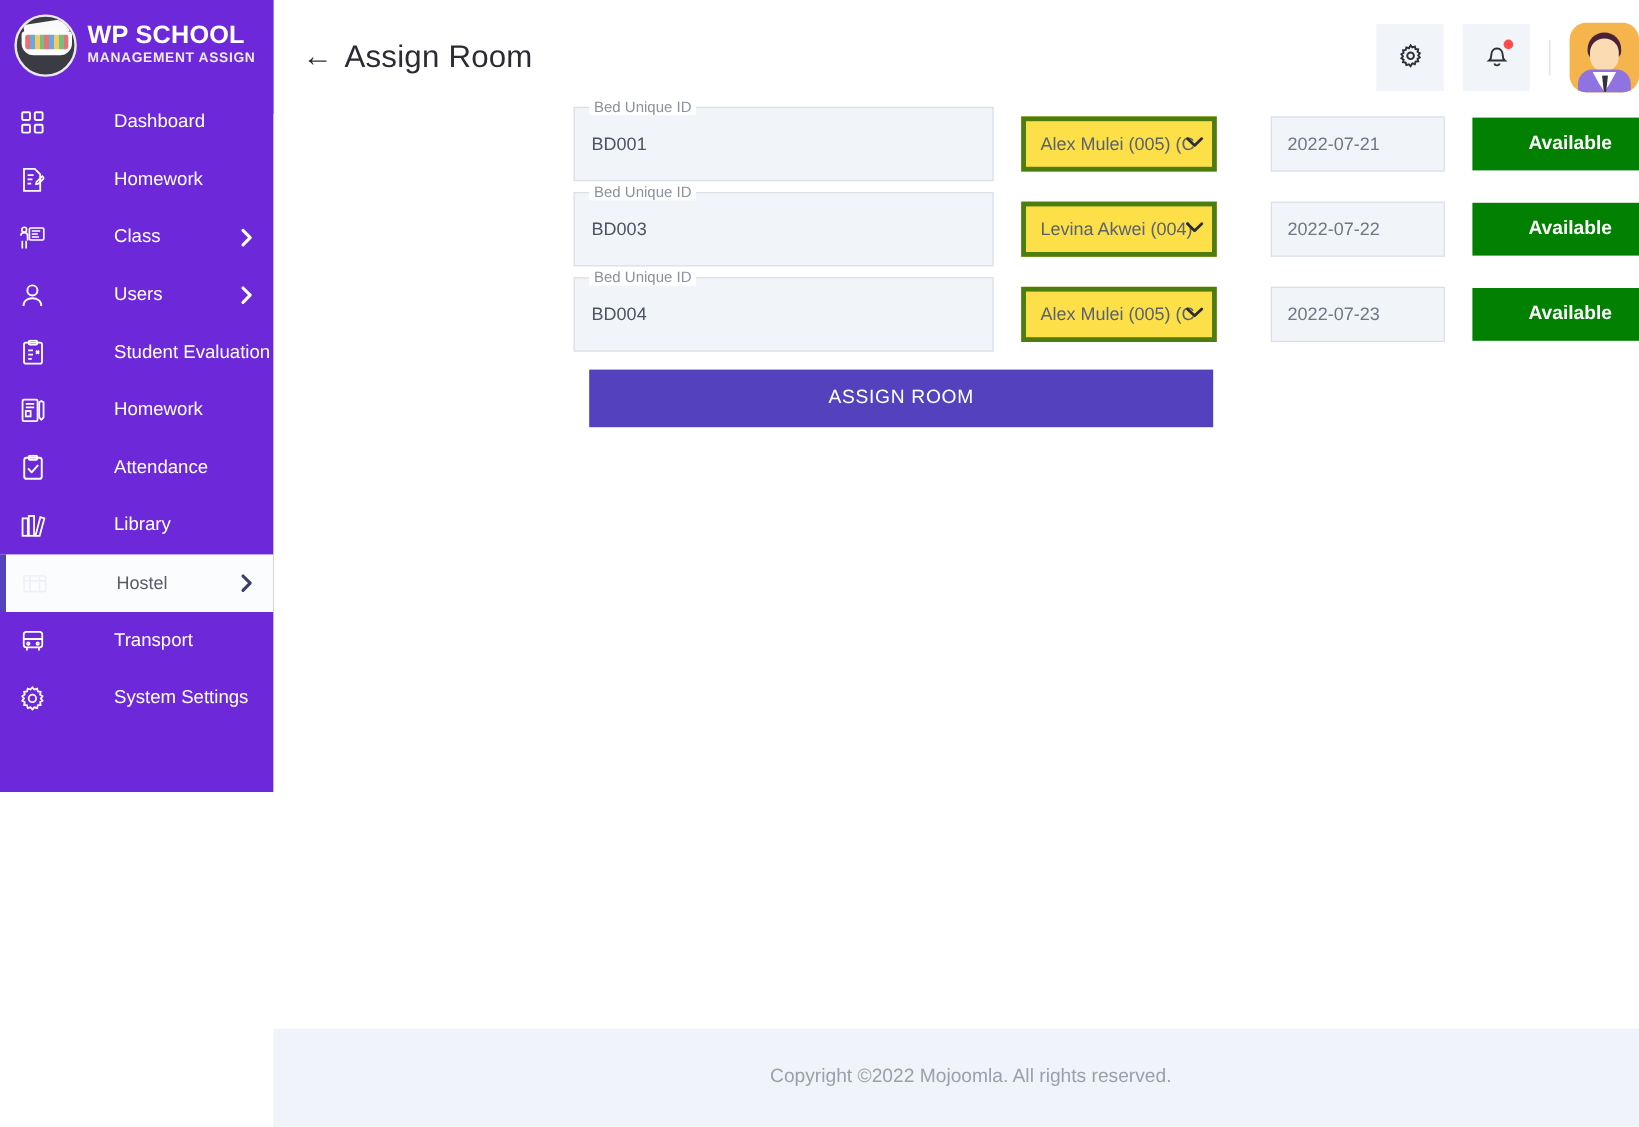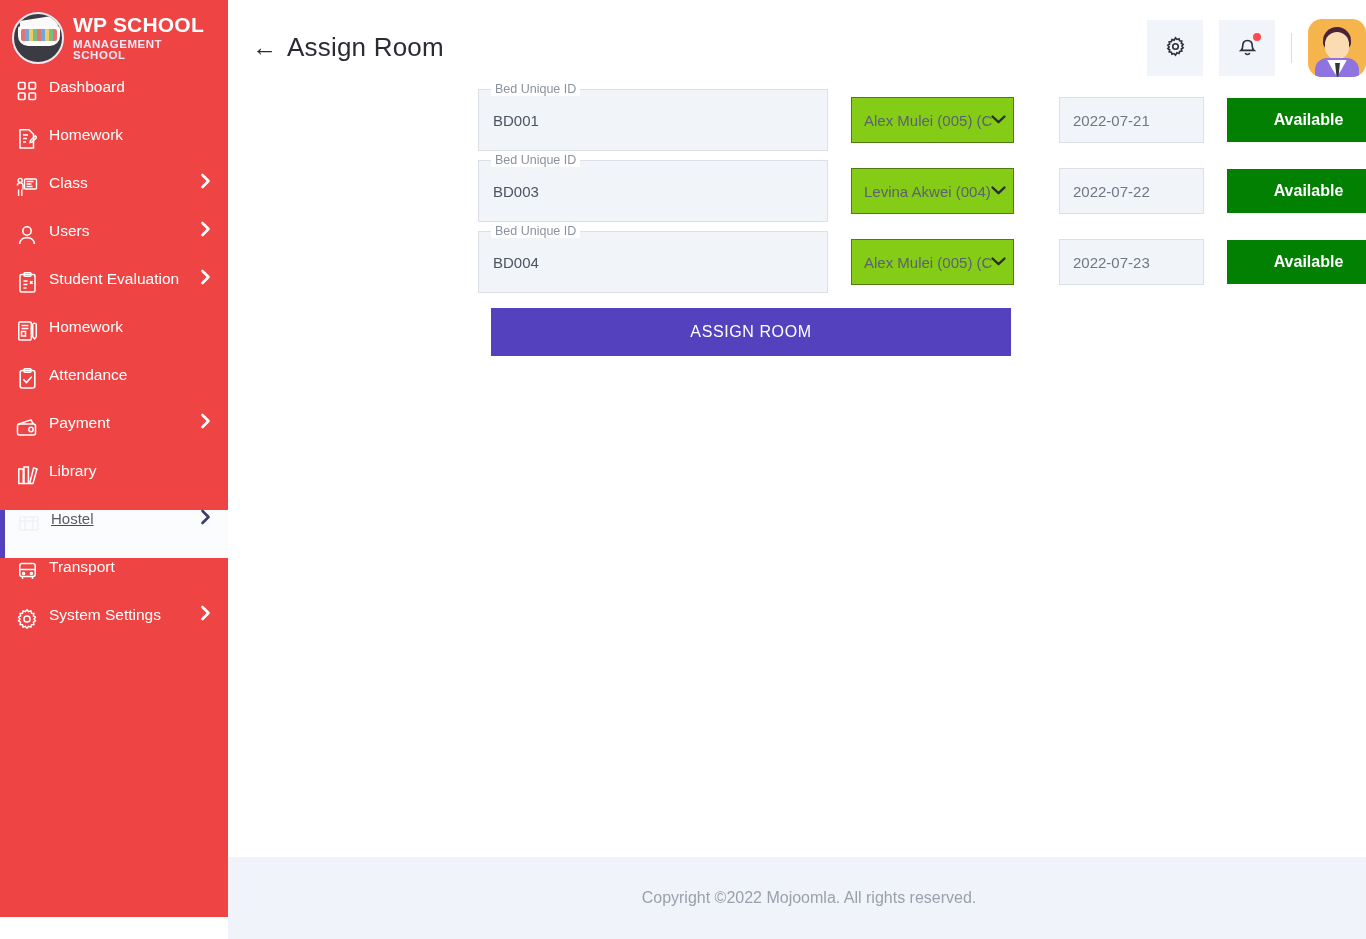--- a/index.html
+++ b/index.html
@@ -6,22 +6,22 @@
   html, body {
     width: 1366px; height: 939px;
     font-family: "Liberation Sans", sans-serif;
     background: #ffffff;
     overflow: hidden;
   }
   .app { display: flex; width: 1366px; height: 939px; }
 
   
   .sidebar {
-    width: 228px; min-width: 228px; height: 917px;
-    background: #ef4444;
+    width: 228px; min-width: 228px; height: 660px;
+    background: #6d28d9;
     position: relative;
     overflow: hidden;
   }
   .brand {
     display: flex; align-items: center; gap: 9px;
     padding: 13px 10px 12px 12px;
     height: 74px;
   }
   .brand-logo {
     width: 52px; height: 52px; min-width: 52px; border-radius: 50%;
@@ -47,35 +47,35 @@
   .brand-title {
     color: #ffffff; font-size: 21px; font-weight: bold; letter-spacing: .2px;
   }
   .brand-sub {
     color: #eceaf8; font-size: 11.5px; font-weight: bold; letter-spacing: .55px;
     margin-top: 4px;
   }
 
   .nav { padding-top: 4px; }
   .nav-item {
-    display: flex; 
+    display: flex; align-items: center;
     height: 48px; padding: 0 16px 0 14px;
     color: #ffffff; font-size: 15.5px;
-    cursor: pointer; position: relative;
+    cursor: pointer; position: relative; gap: 46px;
   }
   .nav-item .ico {
     width: 26px; min-width: 26px; height: 26px;
     display: flex; align-items: center; justify-content: center;
     margin-right: 9px;
   }
   .nav-item .ico svg { display: block; }
   .nav-label { flex: 1; white-space: nowrap; }
   .chev { width: 14px; height: 14px; display: flex; align-items: center; justify-content: center; }
   .nav-item.active {
-    background: #fbfcfe; color: #4a4a55; text-decoration: underline;
+    background: #fbfcfe; color: #4a4a55;
   }
   .nav-item.active .nav-label { color: #5b5b66; }
   .nav-item.active:before {
     content: ""; position: absolute; left: 0; top: 0; bottom: 0; width: 5px;
     background: #5441BE;
   }
   .nav-item.sub { padding-left: 16px; font-size: 15px; }
   .nav-item.sub .ico { opacity: .25; }
 
   
@@ -146,21 +146,21 @@
     white-space: nowrap;
   }
   .outlined .field-value {
     padding-left: 14px; font-size: 15px; color: #4d5360;
     width: 100%; background: transparent; border: none; outline: none;
     font-family: Liberation Sans, sans-serif;
   }
 
   .select-box {
     position: relative; width: 163px; height: 46px; margin-left: 23px;
-    background: #84cc16; border: 1px solid #4d7c0f;
+    background: #fde047; border: 4px solid #4d7c0f;
     display: flex; align-items: center; cursor: pointer; overflow: hidden;
   }
   .select-text {
     padding-left: 12px; font-size: 15px; color: #5b6270;
     white-space: nowrap; overflow: hidden; text-overflow: clip;
     width: 146px;
   }
   .select-chev {
     position: absolute; right: 6px; top: 50%; transform: translateY(-50%);
     pointer-events: none;
@@ -207,21 +207,21 @@
 
   <aside class="sidebar">
 
     <div class="brand">
       <div class="brand-logo">
         <div class="board"></div>
         <div class="cap"></div>
       </div>
       <div class="brand-text">
         <div class="brand-title">WP SCHOOL</div>
-        <div class="brand-sub">MANAGEMENT SCHOOL</div>
+        <div class="brand-sub">MANAGEMENT ASSIGN</div>
       </div>
     </div>
 
     <nav class="nav">
 
       <div class="nav-item">
         <span class="ico">
           <svg width="20" height="20" viewBox="0 0 20 20" fill="none" stroke="#fff" stroke-width="1.6">
             <rect x="1.5" y="1.5" width="6.5" height="6.5" rx="1"></rect>
               <rect x="12" y="1.5" width="6.5" height="6.5" rx="1"></rect>
@@ -309,35 +309,20 @@
         <span class="ico">
           <svg width="19" height="22" viewBox="0 0 19 22" fill="none" stroke="#fff" stroke-width="1.6">
             <rect x="2.2" y="2.5" width="14.6" height="17.5" rx="2"></rect>
             <rect x="6" y="0.8" width="7" height="3.4" rx="1"></rect>
             <path d="M5.8 11.8l2.6 2.8 5-5.6" stroke-linecap="round" stroke-linejoin="round"></path>
           </svg>
         </span>
         <span class="nav-label">Attendance</span>
       </div>
 
-      <div class="nav-item">
-        <span class="ico">
-          <svg width="22" height="20" viewBox="0 0 22 20" fill="none" stroke="#fff" stroke-width="1.5">
-            <path d="M2 7.2l13-4.4 2.4 4.4"></path>
-            <rect x="1.5" y="7" width="18" height="11" rx="2"></rect>
-            <circle cx="15" cy="12.5" r="2.2"></circle>
-          </svg>
-        </span>
-        <span class="nav-label">Payment</span>
-        <span class="chev">
-          <svg width="11" height="16" viewBox="0 0 11 16" fill="none" stroke="#fff" stroke-width="2.6" stroke-linecap="round" stroke-linejoin="round">
-              <path d="M2.5 2l6 6-6 6"></path>
-            </svg>
-        </span>
-      </div>
 
       <div class="nav-item">
         <span class="ico">
           <svg width="21" height="22" viewBox="0 0 21 22" fill="none" stroke="#fff" stroke-width="1.5">
             <rect x="1.8" y="5" width="4.4" height="14.5"></rect>
             <rect x="7" y="3" width="4.4" height="16.5"></rect>
             <path d="M12.6 19.5l4-15.5 3.4 1-4 14.5z"></path>
           </svg>
         </span>
         <span class="nav-label">Library</span>

